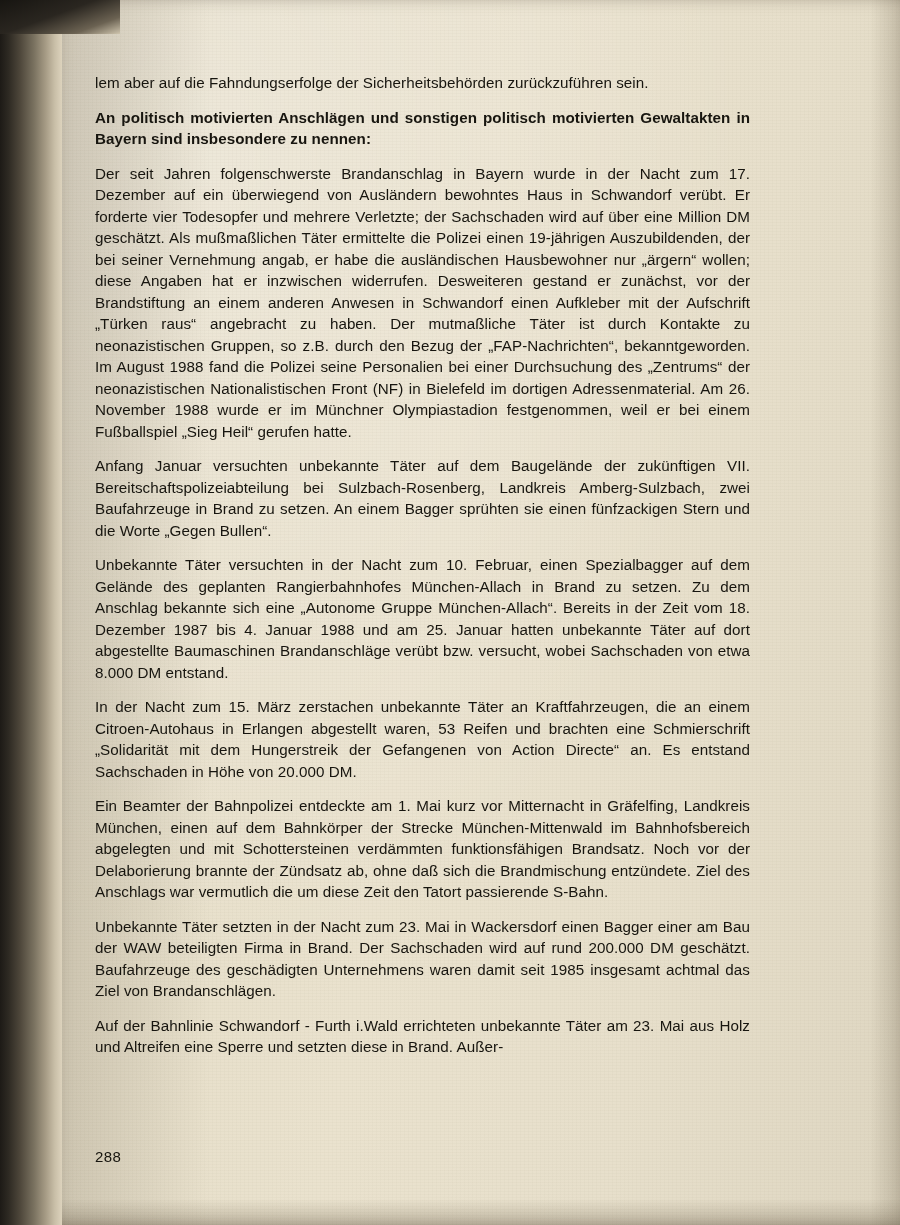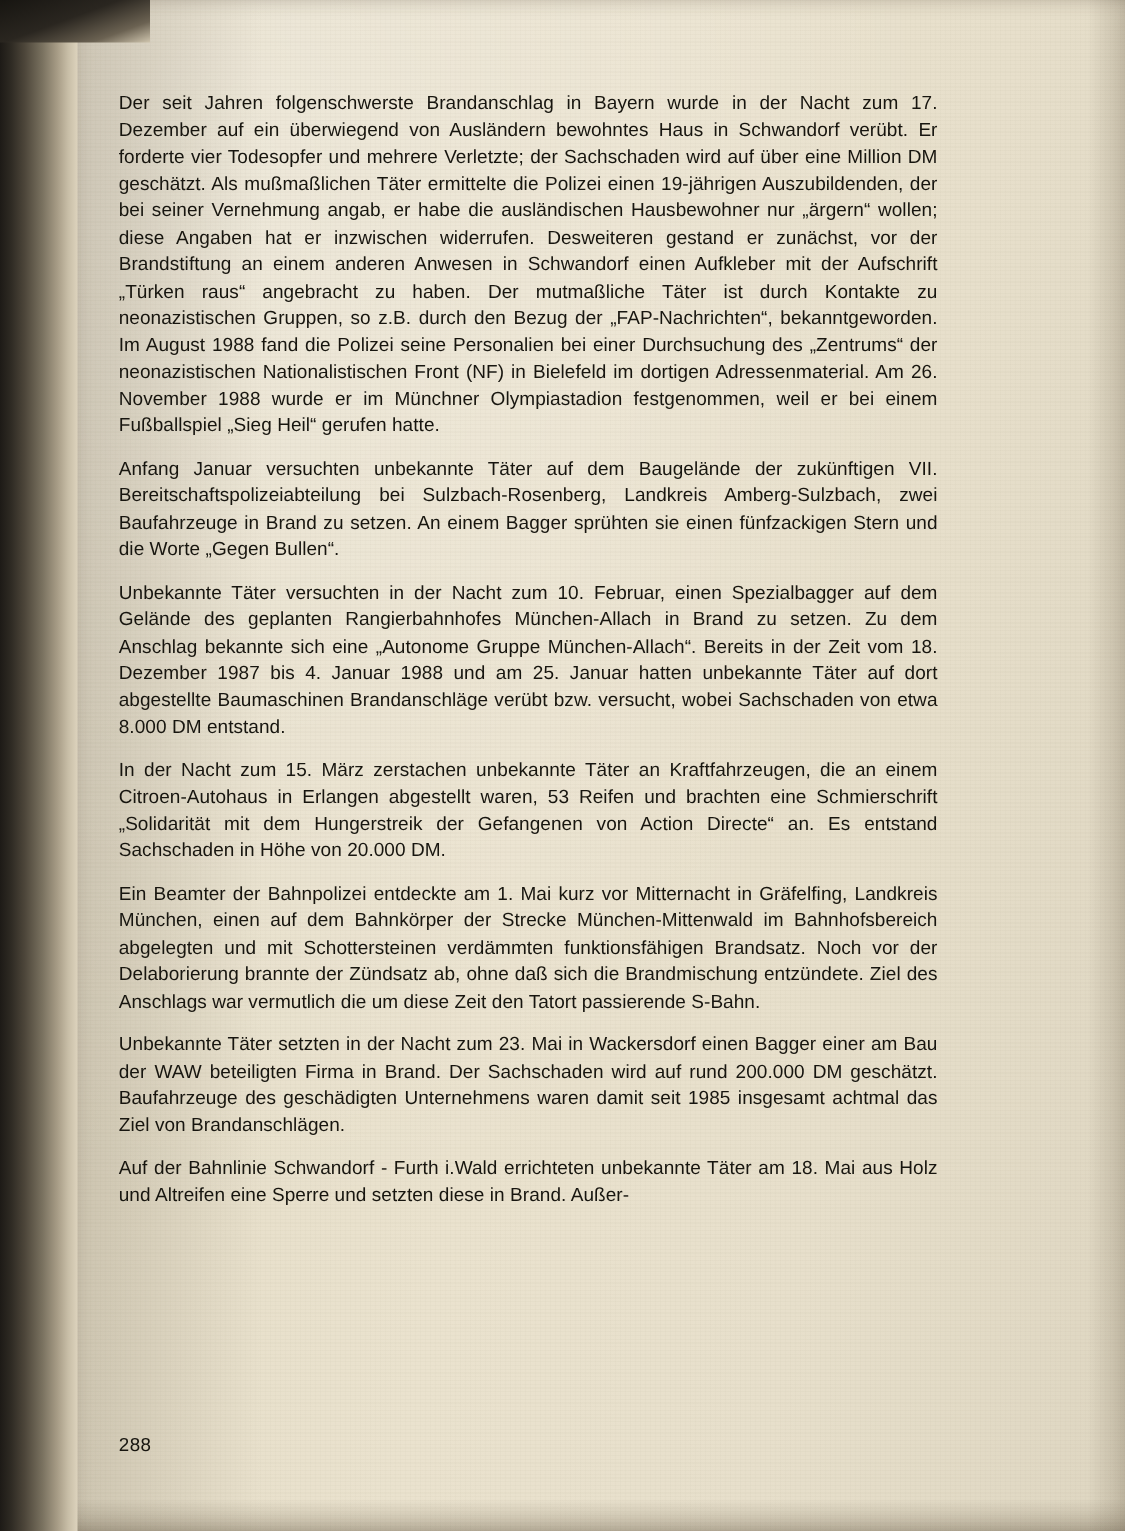--- a/index.html
+++ b/index.html
@@ -117,26 +117,28 @@
 
 <div class="page">
   <div class="paper">
     <div class="grain"></div>
   </div>
   <div class="scan-smudge"></div>
   <div class="spine"></div>
   <div class="spine-top"></div>
 
   <div class="content">
+    <p class="first">lem aber auf die Fahndungserfolge der Sicherheitsbehörden zurückzuführen sein.</p>
+    <p class="heading">An politisch motivierten Anschlägen und sonstigen politisch motivierten Gewaltakten in Bayern sind insbesondere zu nennen:</p>
     <p>Der seit Jahren folgenschwerste Brandanschlag in Bayern wurde in der Nacht zum 17. Dezember auf ein überwiegend von Ausländern bewohntes Haus in Schwandorf verübt. Er forderte vier Todesopfer und mehrere Verletzte; der Sachschaden wird auf über eine Million DM geschätzt. Als mußmaßlichen Täter ermittelte die Polizei einen 19-jährigen Auszubildenden, der bei seiner Vernehmung angab, er habe die ausländischen Hausbewohner nur „ärgern“ wollen; diese Angaben hat er inzwischen widerrufen. Desweiteren gestand er zunächst, vor der Brandstiftung an einem anderen Anwesen in Schwandorf einen Aufkleber mit der Aufschrift „Türken raus“ angebracht zu haben. Der mutmaßliche Täter ist durch Kontakte zu neonazistischen Gruppen, so z.B. durch den Bezug der „FAP-Nachrichten“, bekanntgeworden. Im August 1988 fand die Polizei seine Personalien bei einer Durchsuchung des „Zentrums“ der neonazistischen Nationalistischen Front (NF) in Bielefeld im dortigen Adressenmaterial. Am 26. November 1988 wurde er im Münchner Olympiastadion festgenommen, weil er bei einem Fußballspiel „Sieg Heil“ gerufen hatte.</p>
     <p>Anfang Januar versuchten unbekannte Täter auf dem Baugelände der zukünftigen VII. Bereitschaftspolizeiabteilung bei Sulzbach-Rosenberg, Landkreis Amberg-Sulzbach, zwei Baufahrzeuge in Brand zu setzen. An einem Bagger sprühten sie einen fünfzackigen Stern und die Worte „Gegen Bullen“.</p>
     <p>Unbekannte Täter versuchten in der Nacht zum 10. Februar, einen Spezialbagger auf dem Gelände des geplanten Rangierbahnhofes München-Allach in Brand zu setzen. Zu dem Anschlag bekannte sich eine „Autonome Gruppe München-Allach“. Bereits in der Zeit vom 18. Dezember 1987 bis 4. Januar 1988 und am 25. Januar hatten unbekannte Täter auf dort abgestellte Baumaschinen Brandanschläge verübt bzw. versucht, wobei Sachschaden von etwa 8.000 DM entstand.</p>
     <p>In der Nacht zum 15. März zerstachen unbekannte Täter an Kraftfahrzeugen, die an einem Citroen-Autohaus in Erlangen abgestellt waren, 53 Reifen und brachten eine Schmierschrift „Solidarität mit dem Hungerstreik der Gefangenen von Action Directe“ an. Es entstand Sachschaden in Höhe von 20.000 DM.</p>
     <p>Ein Beamter der Bahnpolizei entdeckte am 1. Mai kurz vor Mitternacht in Gräfelfing, Landkreis München, einen auf dem Bahnkörper der Strecke München-Mittenwald im Bahnhofsbereich abgelegten und mit Schottersteinen verdämmten funktionsfähigen Brandsatz. Noch vor der Delaborierung brannte der Zündsatz ab, ohne daß sich die Brandmischung entzündete. Ziel des Anschlags war vermutlich die um diese Zeit den Tatort passierende S-Bahn.</p>
     <p>Unbekannte Täter setzten in der Nacht zum 23. Mai in Wackersdorf einen Bagger einer am Bau der WAW beteiligten Firma in Brand. Der Sachschaden wird auf rund 200.000 DM geschätzt. Baufahrzeuge des geschädigten Unternehmens waren damit seit 1985 insgesamt achtmal das Ziel von Brandanschlägen.</p>
-    <p>Auf der Bahnlinie Schwandorf - Furth i.Wald errichteten unbekannte Täter am 18. Mai aus Holz und Altreifen eine Sperre und setzten diese in Brand. Außer-</p>
+    <p>Auf der Bahnlinie Schwandorf - Furth i.Wald errichteten unbekannte Täter am 23. Mai aus Holz und Altreifen eine Sperre und setzten diese in Brand. Außer-</p>
   </div>
 
   <div class="folio">288</div>
 
   <div class="edge-shadow-bottom"></div>
   <div class="edge-shadow-right"></div>
 </div>
 
 </body></html>

